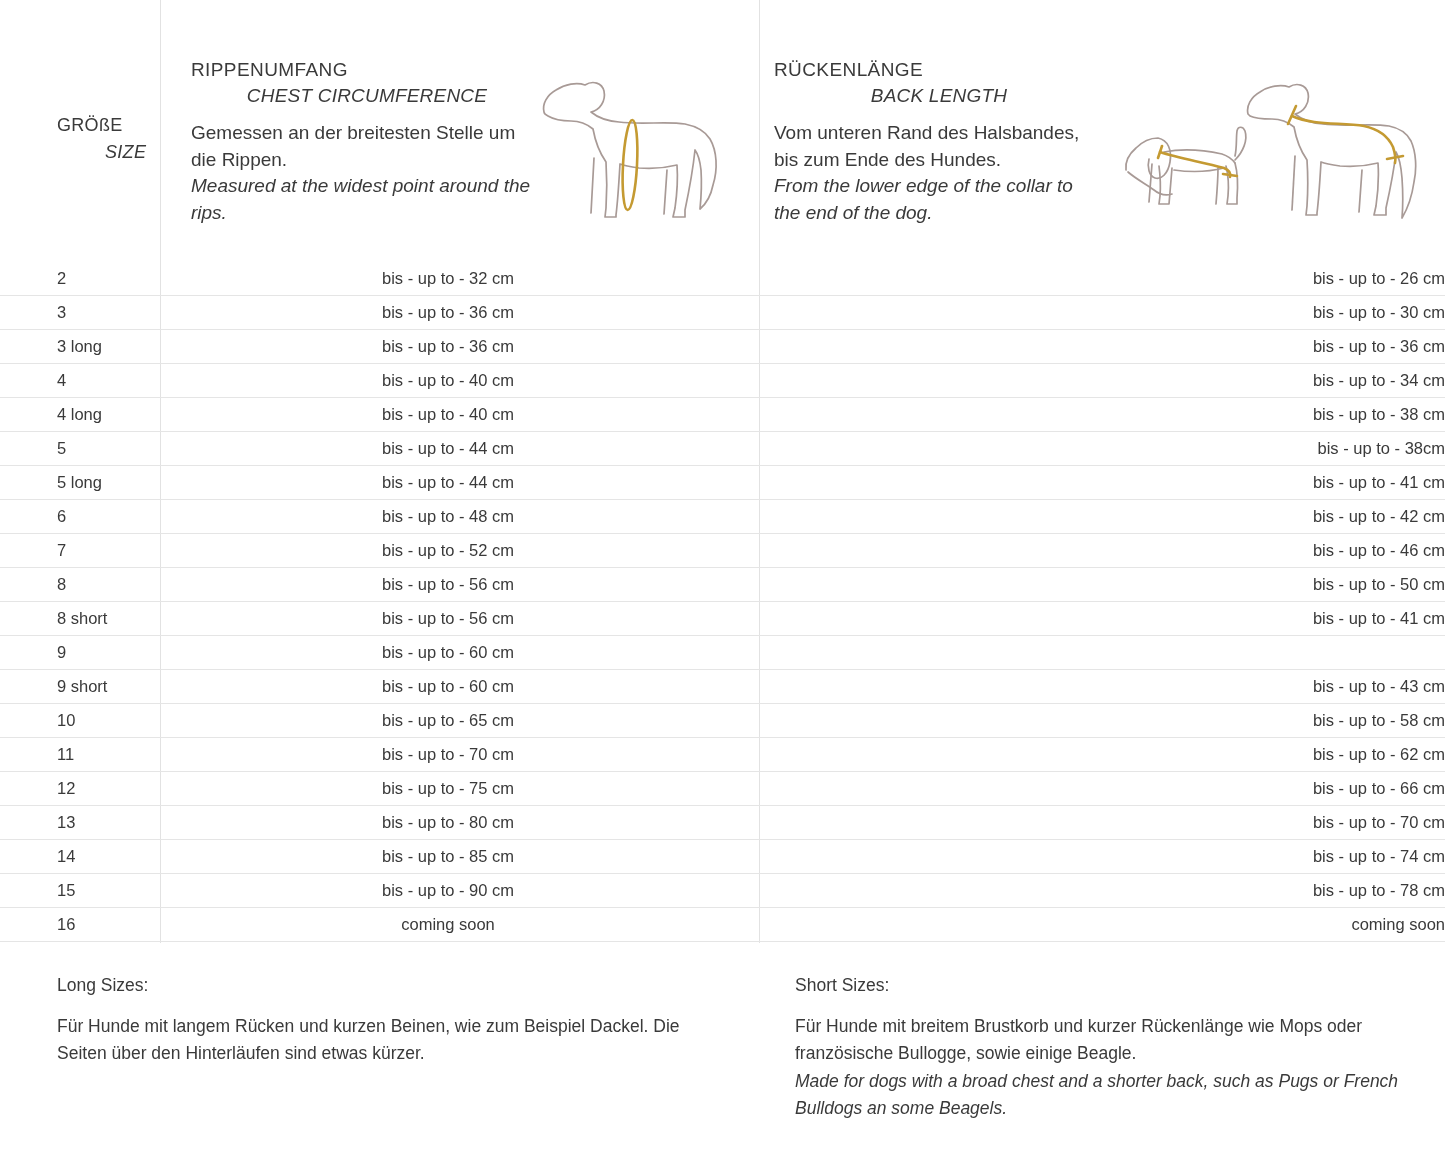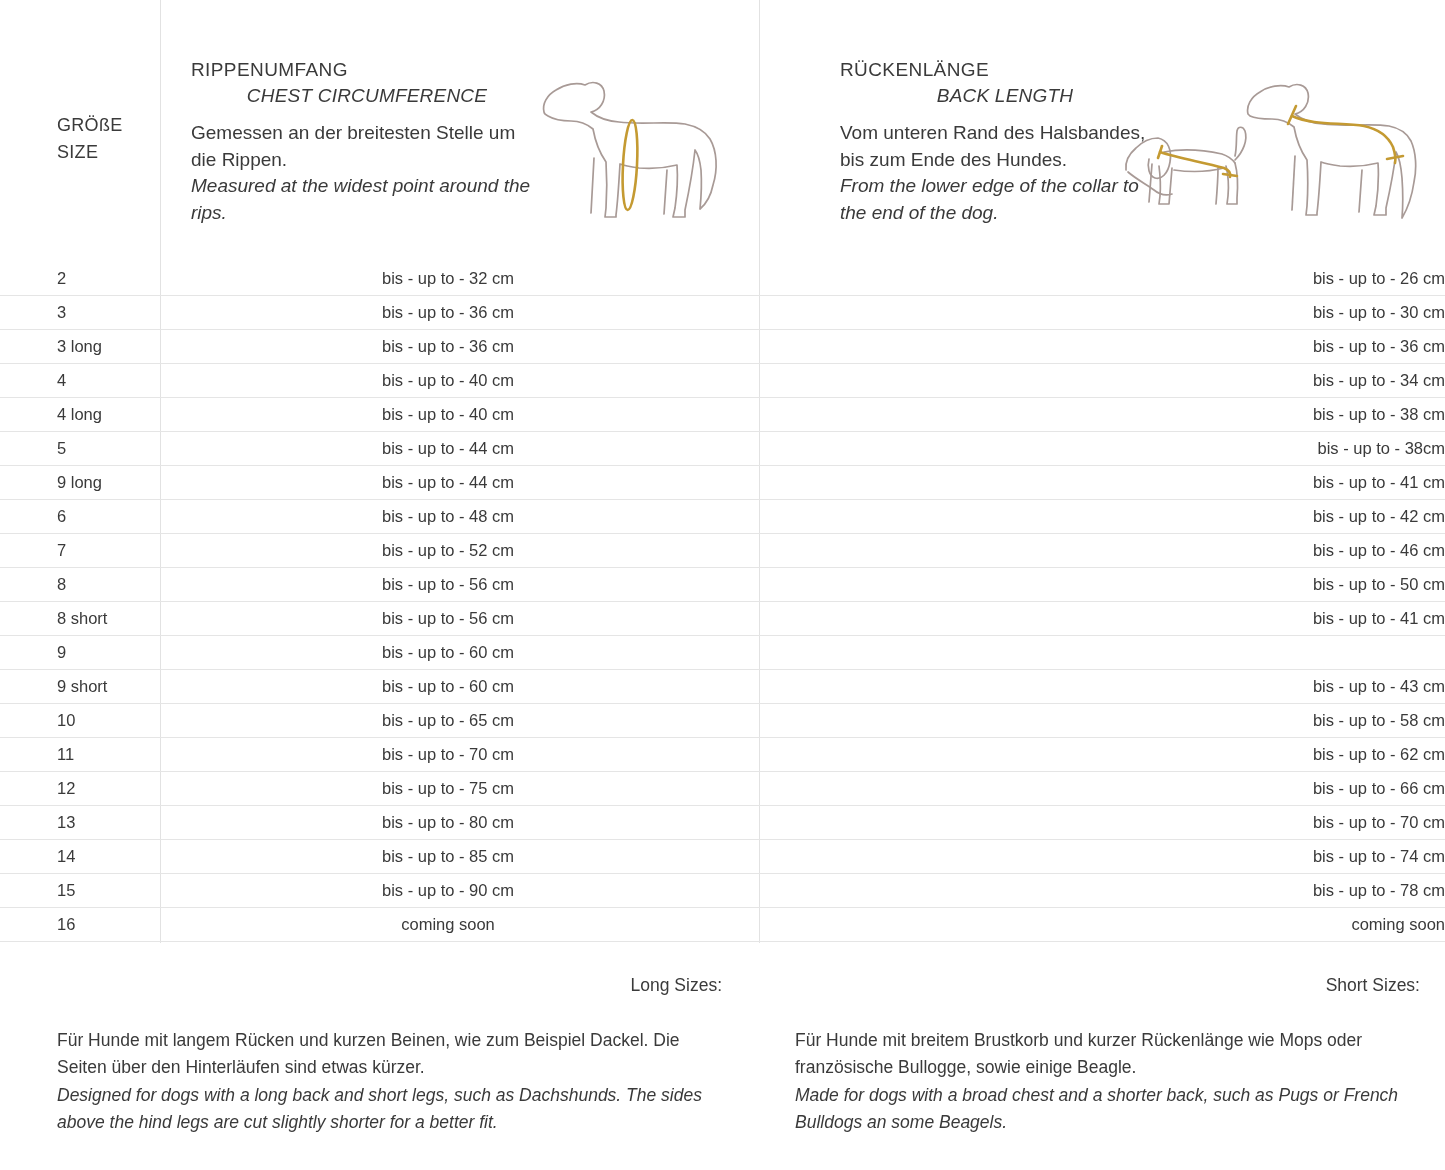--- a/index.html
+++ b/index.html
@@ -7,24 +7,24 @@
     width:1445px;height:1170px;position:relative;background:#ffffff;
     font-family:"Liberation Sans","DejaVu Sans",sans-serif;
     color:#3a3a3a;overflow:hidden;
   }
   .vline{position:absolute;top:0;width:1px;height:943px;background:#e2e2e2;}
   .vline.v-left{left:160px;}
   .vline.v-right{left:759px;}
 
   
   .size-head{position:absolute;left:57px;top:112px;font-size:18px;line-height:27px;letter-spacing:.3px;}
-  .size-head .en{}
+  .size-head .en{font-style:italic;margin-left:48px;}
   .col-head{position:absolute;top:57px;font-size:19px;line-height:26px;}
   .col-head.chest{left:191px;width:352px;}
-  .col-head.back{left:840px;width:330px;}
+  .col-head.back{left:774px;width:330px;}
   .col-head .title{letter-spacing:.4px;}
   .col-head .title-en{font-style:italic;letter-spacing:.2px;text-align:center;}
   .col-head .desc{margin-top:11px;line-height:26.5px;}
   .col-head .desc .en{font-style:italic;text-align:right;}
 
   .illus{position:absolute;}
   .illus.chest-dog{left:536px;top:58px;}
   .illus.back-dogs{left:1116px;top:52px;}
   .illus svg .outline{fill:none;stroke:#a89a96;stroke-width:1.7;stroke-linecap:round;stroke-linejoin:round;}
   .illus svg .gold{fill:none;stroke:#c49a32;stroke-width:2.6;stroke-linecap:round;stroke-linejoin:round;}
@@ -33,21 +33,21 @@
   .size-table{position:absolute;left:0;top:262px;width:1445px;}
   .row{height:33px;border-bottom:1px solid #e5e5e5;display:flex;align-items:center;font-size:16.5px;}
   .c-size{width:160px;padding-left:57px;box-sizing:border-box;}
   .c-chest{width:600px;text-align:center;padding-right:24px;box-sizing:border-box;}
   .c-back{flex:1;text-align:right;}
 
   
   .footnote{position:absolute;top:972px;font-size:17.5px;line-height:27.5px;}
   .footnote.long{left:57px;width:665px;}
   .footnote.short{left:795px;width:625px;}
-  .footnote .fn-head{margin-bottom:27px;text-align:right;}
+  .footnote .fn-head{margin-bottom:13px;}
   .footnote .en{font-style:italic;}
 </style>
 </head>
 <body>
 
 <div class="vline v-left"></div>
 <div class="vline v-right"></div>
 
 <div class="size-head">
   <div>GRÖßE</div>
@@ -131,21 +131,21 @@
       <div class="c-size">4 long</div>
       <div class="c-chest">bis - up to - 40 cm</div>
       <div class="c-back">bis - up to - 38 cm</div>
     </div>
   <div class="row">
       <div class="c-size">5</div>
       <div class="c-chest">bis - up to - 44 cm</div>
       <div class="c-back">bis - up to - 38cm</div>
     </div>
   <div class="row">
-      <div class="c-size">9 long</div>
+      <div class="c-size">5 long</div>
       <div class="c-chest">bis - up to - 44 cm</div>
       <div class="c-back">bis - up to - 41 cm</div>
     </div>
   <div class="row">
       <div class="c-size">6</div>
       <div class="c-chest">bis - up to - 48 cm</div>
       <div class="c-back">bis - up to - 42 cm</div>
     </div>
   <div class="row">
       <div class="c-size">7</div>
@@ -205,21 +205,20 @@
       <div class="c-size">16</div>
       <div class="c-chest">coming soon</div>
       <div class="c-back">coming soon</div>
     </div>
 </div>
 
 <div class="footnote long">
   <div class="fn-head">Long Sizes:</div>
   <div>
     <span>Für Hunde mit langem Rücken und kurzen Beinen, wie zum Beispiel Dackel. Die Seiten über den Hinterläufen sind etwas kürzer.</span><br>
-    <span class="en">Designed for dogs with a long back and short legs, such as Dachshunds. The sides above the hind legs are cut slightly shorter for a better fit.</span>
   </div>
 </div>
 
 <div class="footnote short">
   <div class="fn-head">Short Sizes:</div>
   <div>
     <span>Für Hunde mit breitem Brustkorb und kurzer Rückenlänge wie Mops oder französische Bullogge, sowie einige Beagle.</span><br>
     <span class="en">Made for dogs with a broad chest and a shorter back, such as Pugs or French Bulldogs an some Beagels.</span>
   </div>
 </div>

